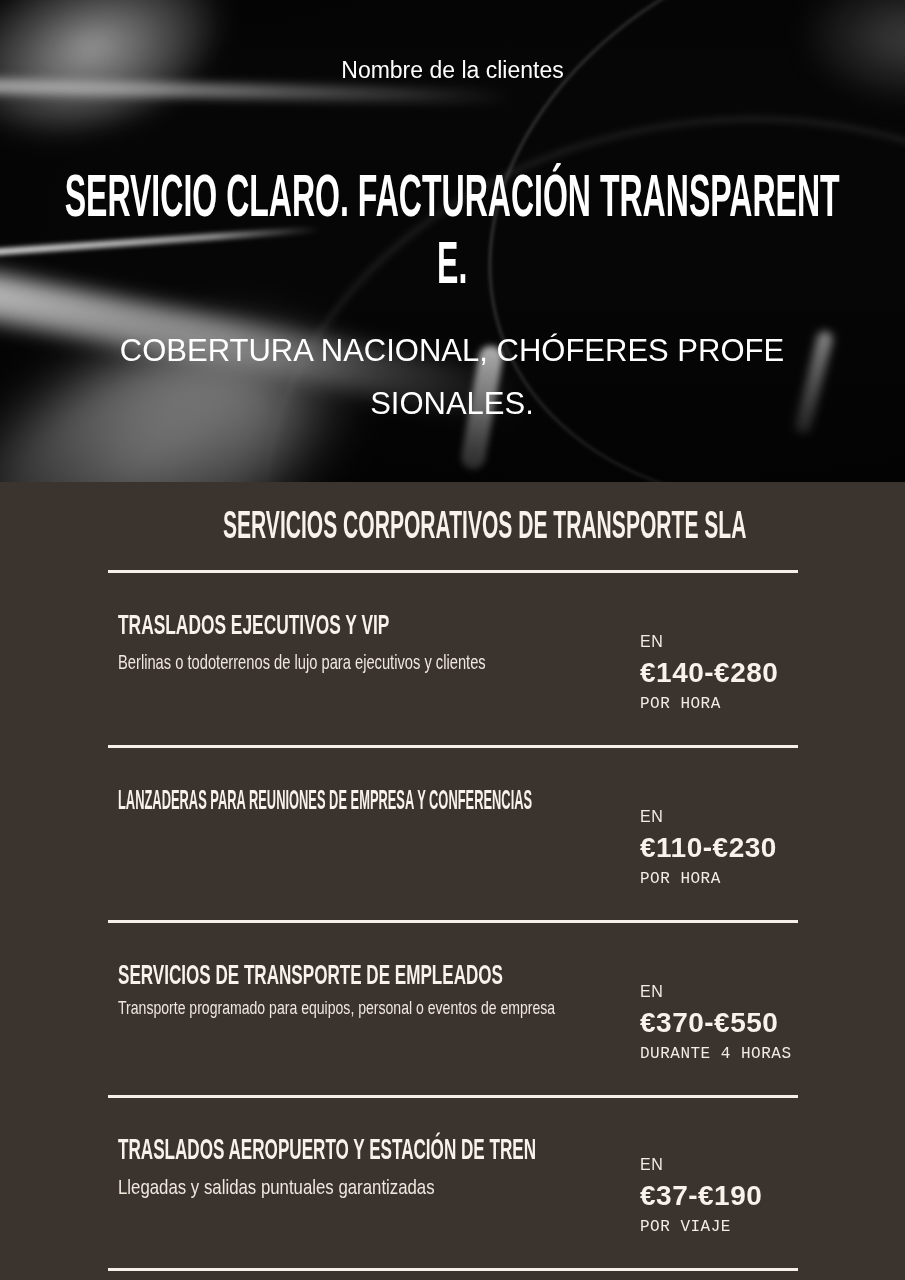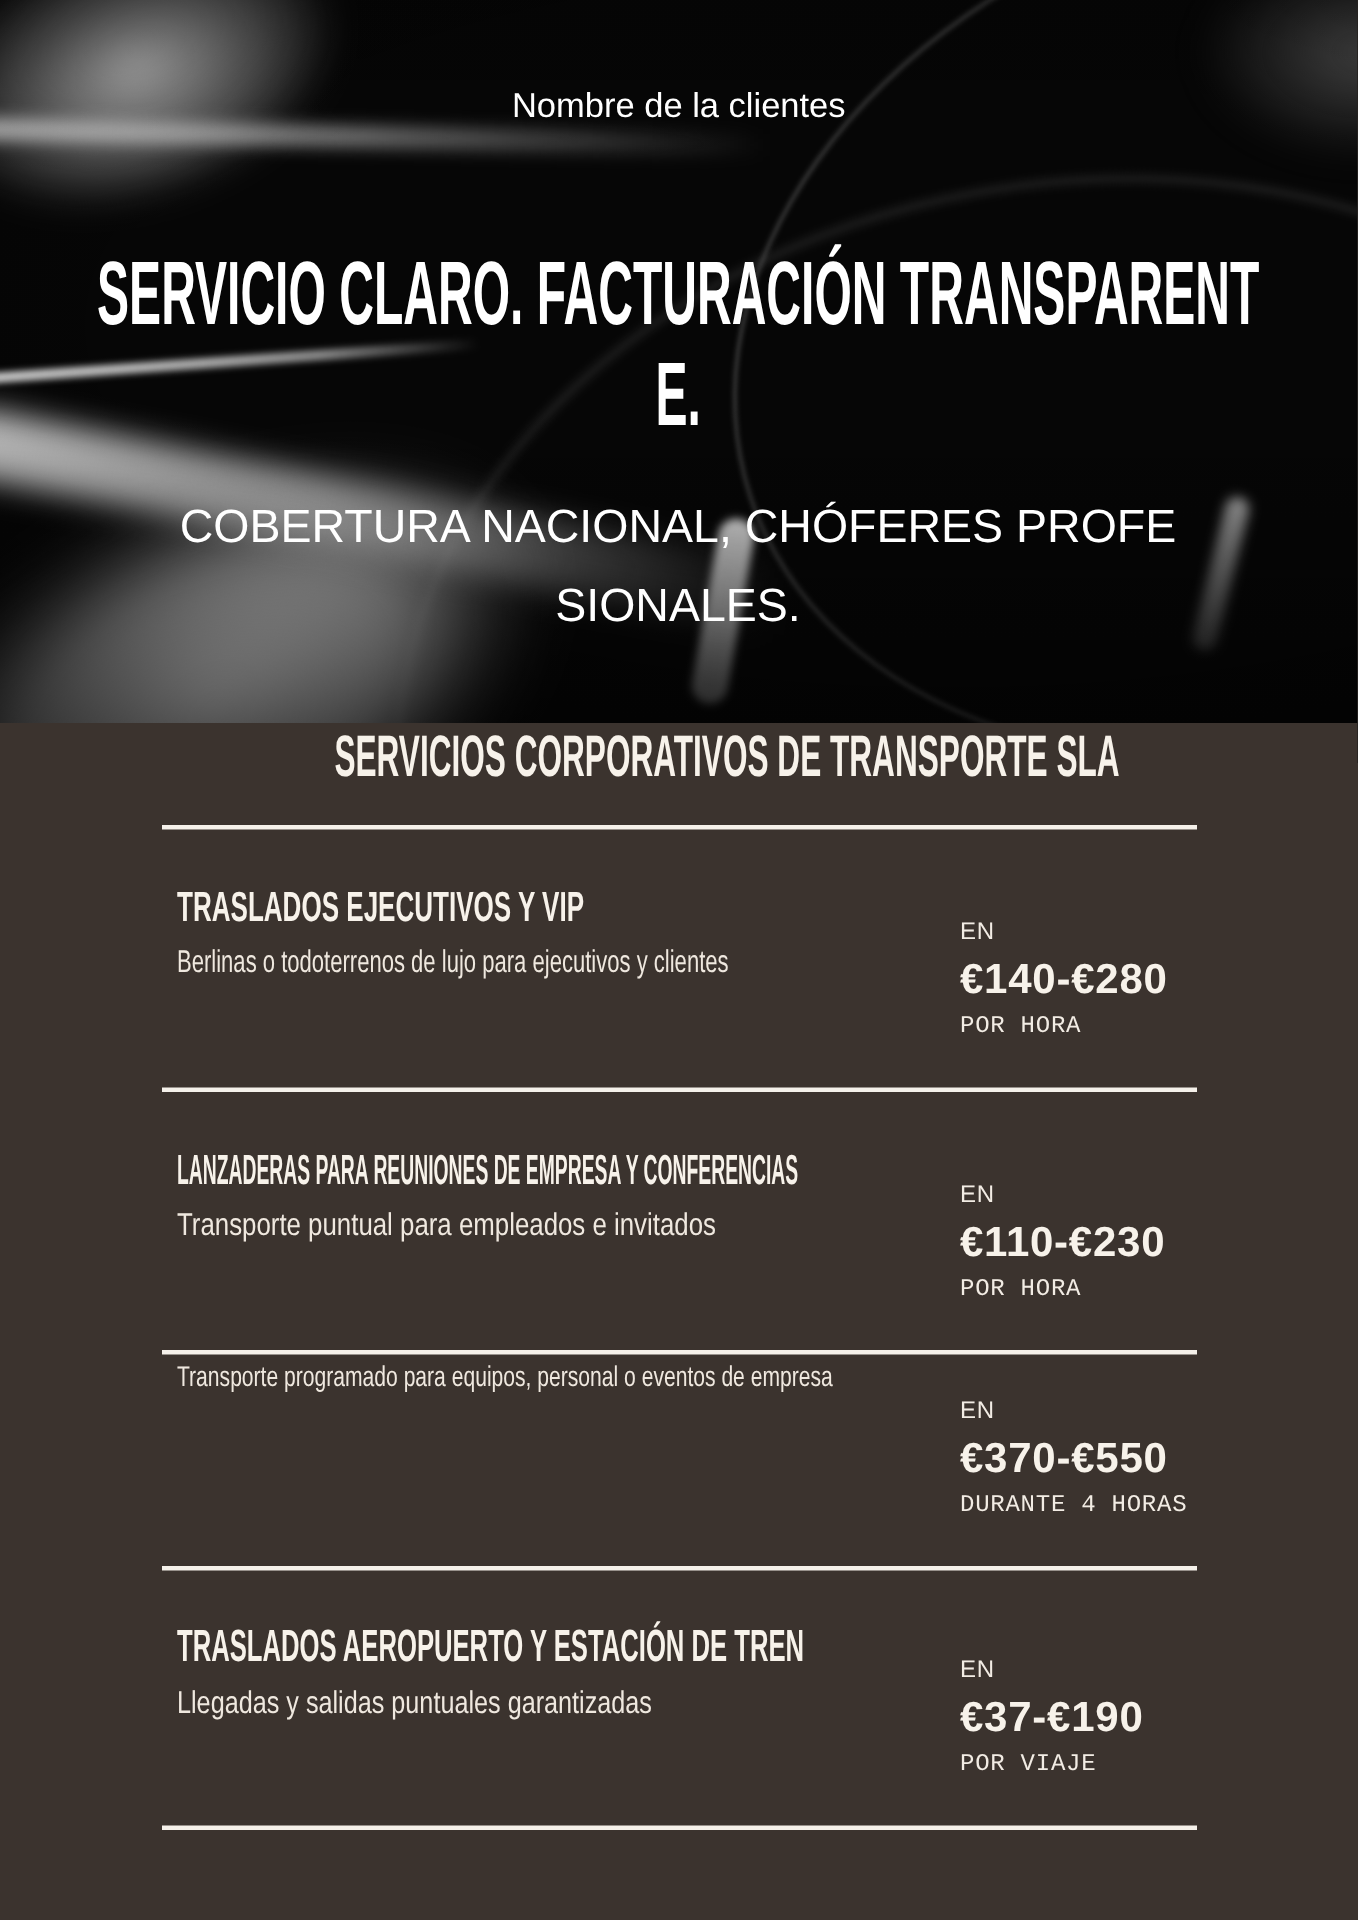--- a/index.html
+++ b/index.html
@@ -47,21 +47,21 @@
   .headline{position:absolute;top:162px;left:57px;width:1480px;margin:0;
     color:#ffffff;font-size:60px;line-height:67px;font-weight:700;
     text-align:center;word-break:break-all;
     transform:scaleX(0.534);transform-origin:left top;}
   .subheadline{position:absolute;top:324px;left:114px;width:676px;margin:0;
     color:#ffffff;font-size:31px;line-height:53px;font-weight:400;
     text-align:center;word-break:break-all;}
   
   .services{position:absolute;top:482px;left:0;width:905px;height:798px;
     background:#3b332e;color:#f2ece4;}
-  .section-heading{margin:0;text-align:right;
+  .section-heading{margin:0;padding-top:20px;text-align:right;
     font-size:39px;line-height:45px;font-weight:700;color:#f7f2ea;}
   .section-heading .sx{display:inline-block;white-space:nowrap;
     transform:scaleX(0.54);transform-origin:center;}
   .divider{width:690px;height:3px;margin:0 0 0 108px;background:#f5f1ea;}
   .divider.first{margin-top:23px;}
   .service-row{position:relative;height:137px;}
   .service-title{margin:35px 0 0 118px;font-size:28px;line-height:34px;
     font-weight:700;color:#f7f2ea;white-space:nowrap;}
   .service-title .sx{display:inline-block;white-space:nowrap;transform-origin:left center;}
   .row4 .service-title{margin-top:33px;font-size:30px;line-height:36px;}
@@ -114,30 +114,30 @@
       <div class="service-price">
         <div class="price-prefix">EN</div>
         <div class="price-value">€140-€280</div>
         <div class="price-unit">POR HORA</div>
       </div>
     </article>
     <div class="divider"></div>
 
     <article class="service-row row2">
       <h3 class="service-title"><span class="sx t2">LANZADERAS PARA REUNIONES DE EMPRESA Y CONFERENCIAS</span></h3>
-      <p class="service-desc"><span class="sx d2">Transporte puntual para empleados e invitados</span></p>
       <div class="service-price">
         <div class="price-prefix">EN</div>
         <div class="price-value">€110-€230</div>
         <div class="price-unit">POR HORA</div>
       </div>
     </article>
     <div class="divider"></div>
 
     <article class="service-row row3">
+      <h3 class="service-title"><span class="sx t3">SERVICIOS DE TRANSPORTE DE EMPLEADOS</span></h3>
       <p class="service-desc"><span class="sx d3">Transporte programado para equipos, personal o eventos de empresa</span></p>
       <div class="service-price">
         <div class="price-prefix">EN</div>
         <div class="price-value">€370-€550</div>
         <div class="price-unit">DURANTE 4 HORAS</div>
       </div>
     </article>
     <div class="divider"></div>
 
     <article class="service-row row4">

